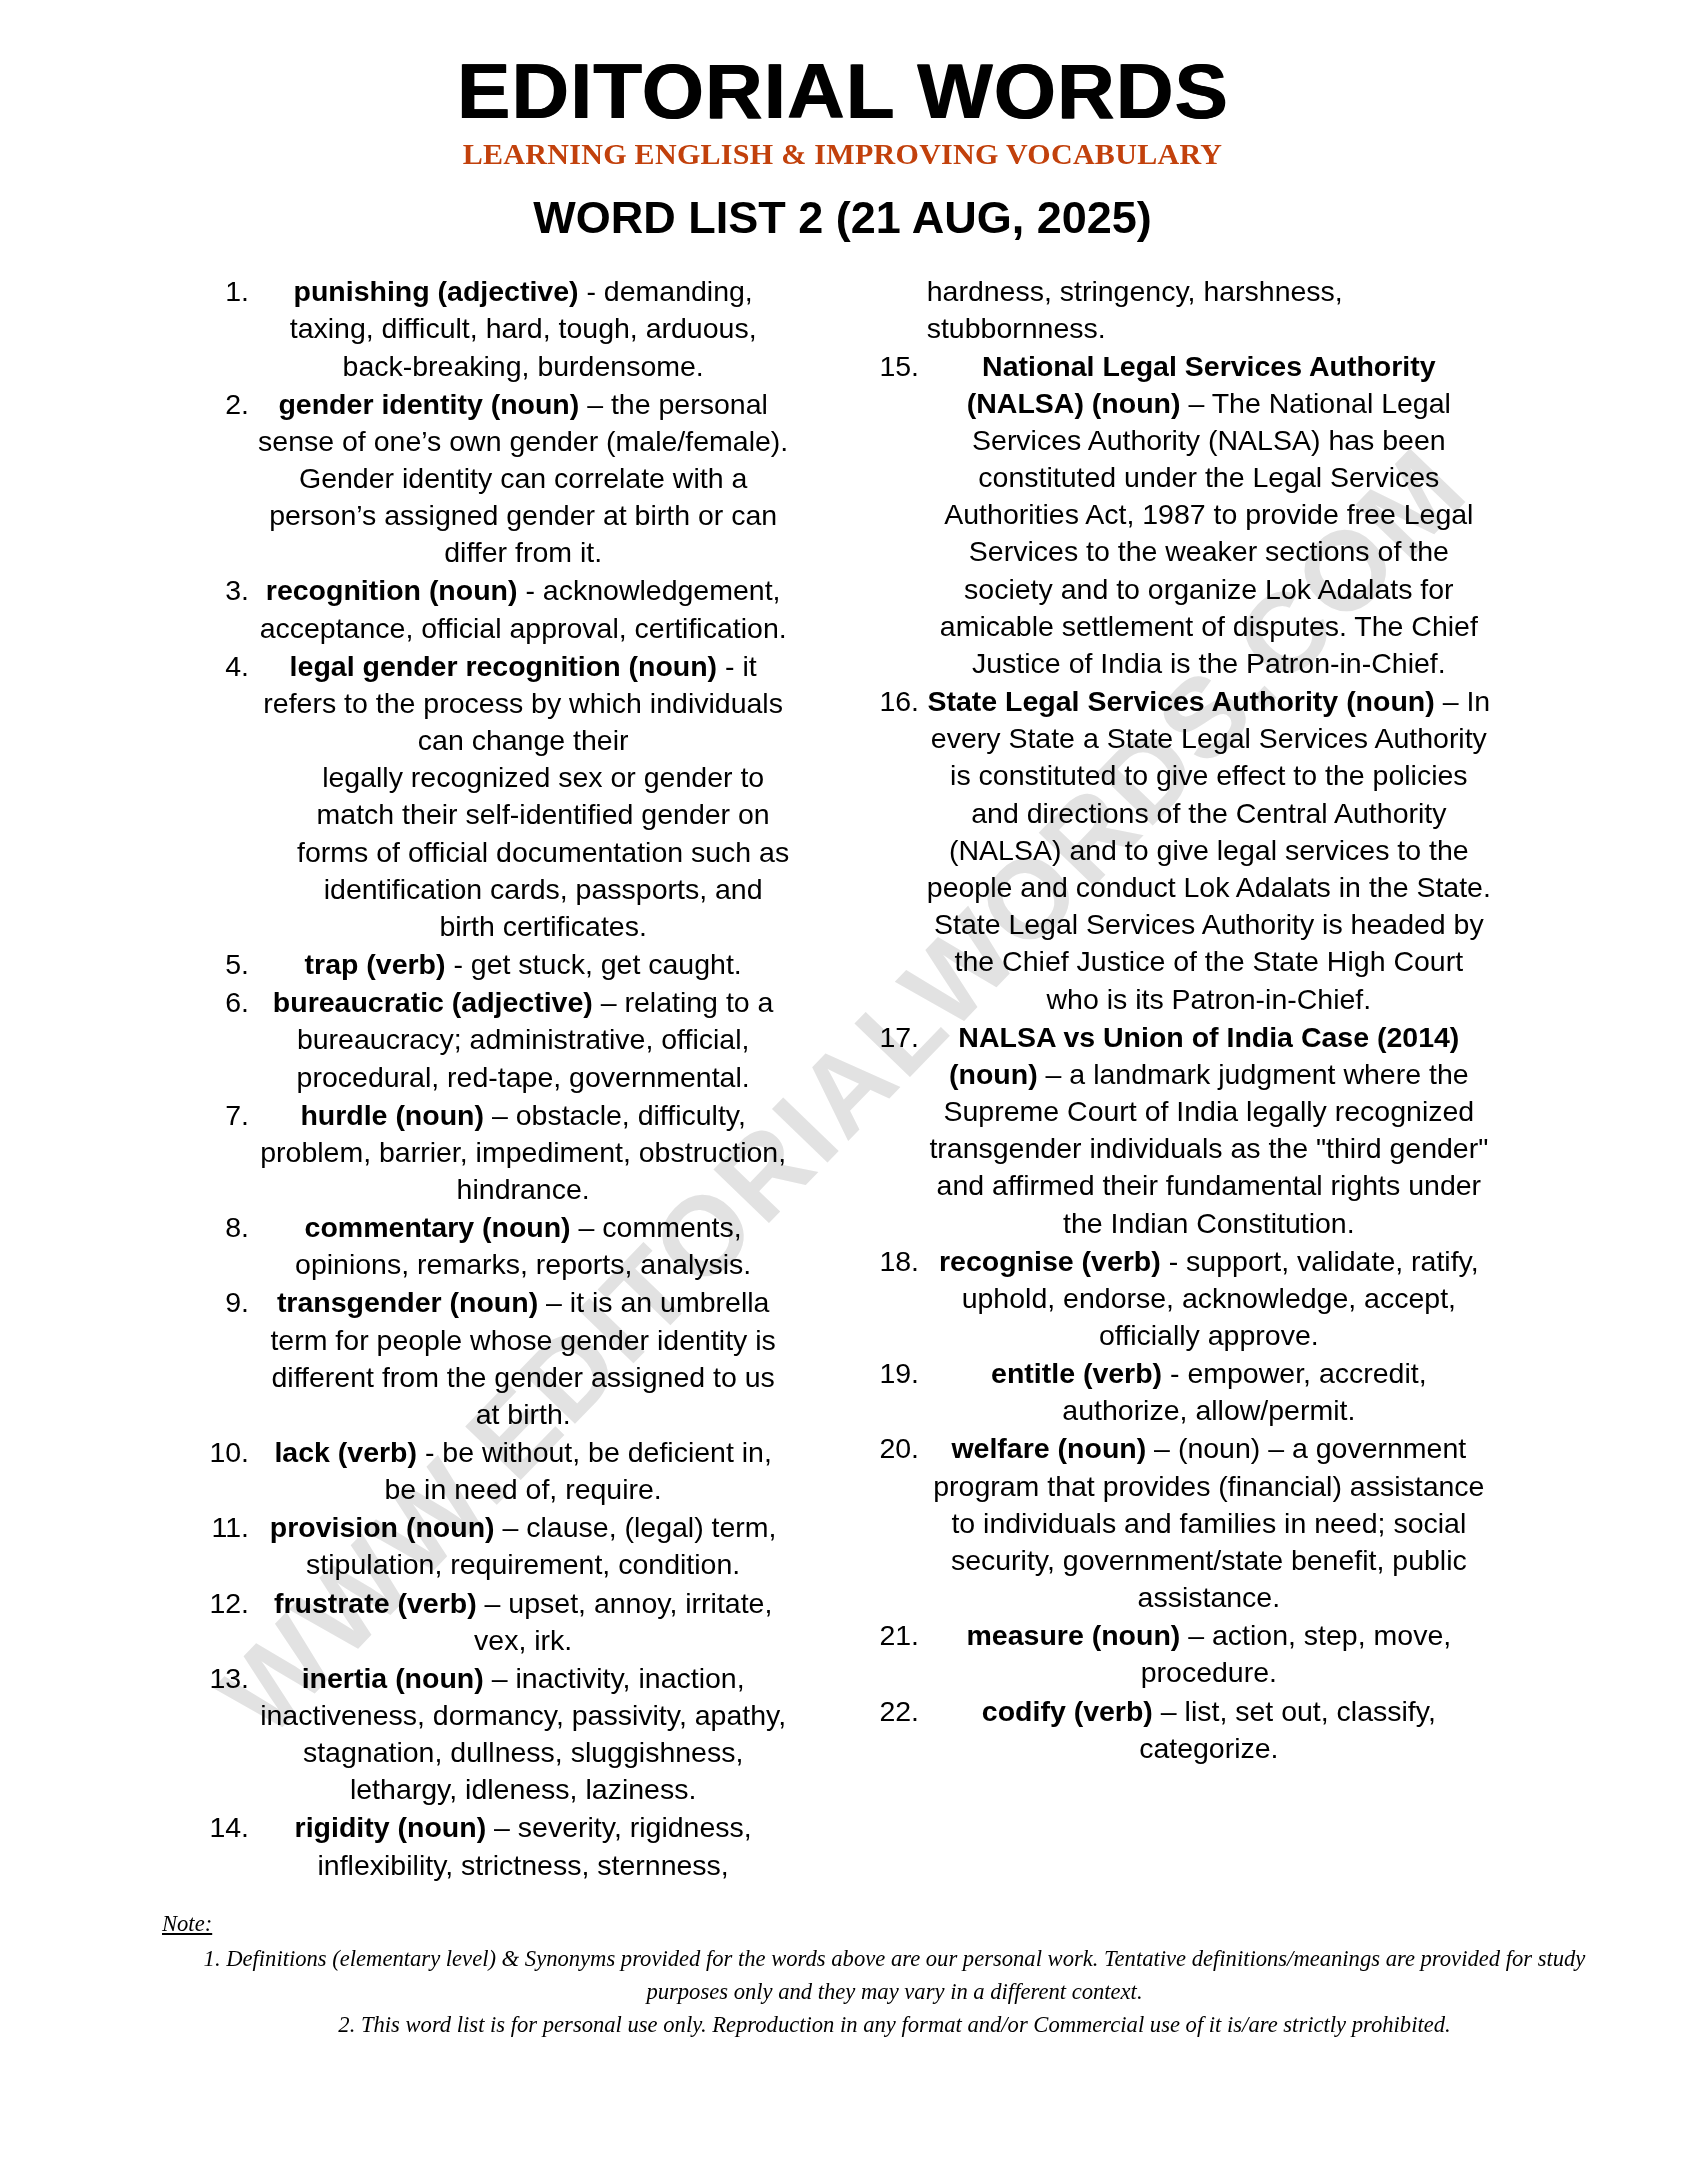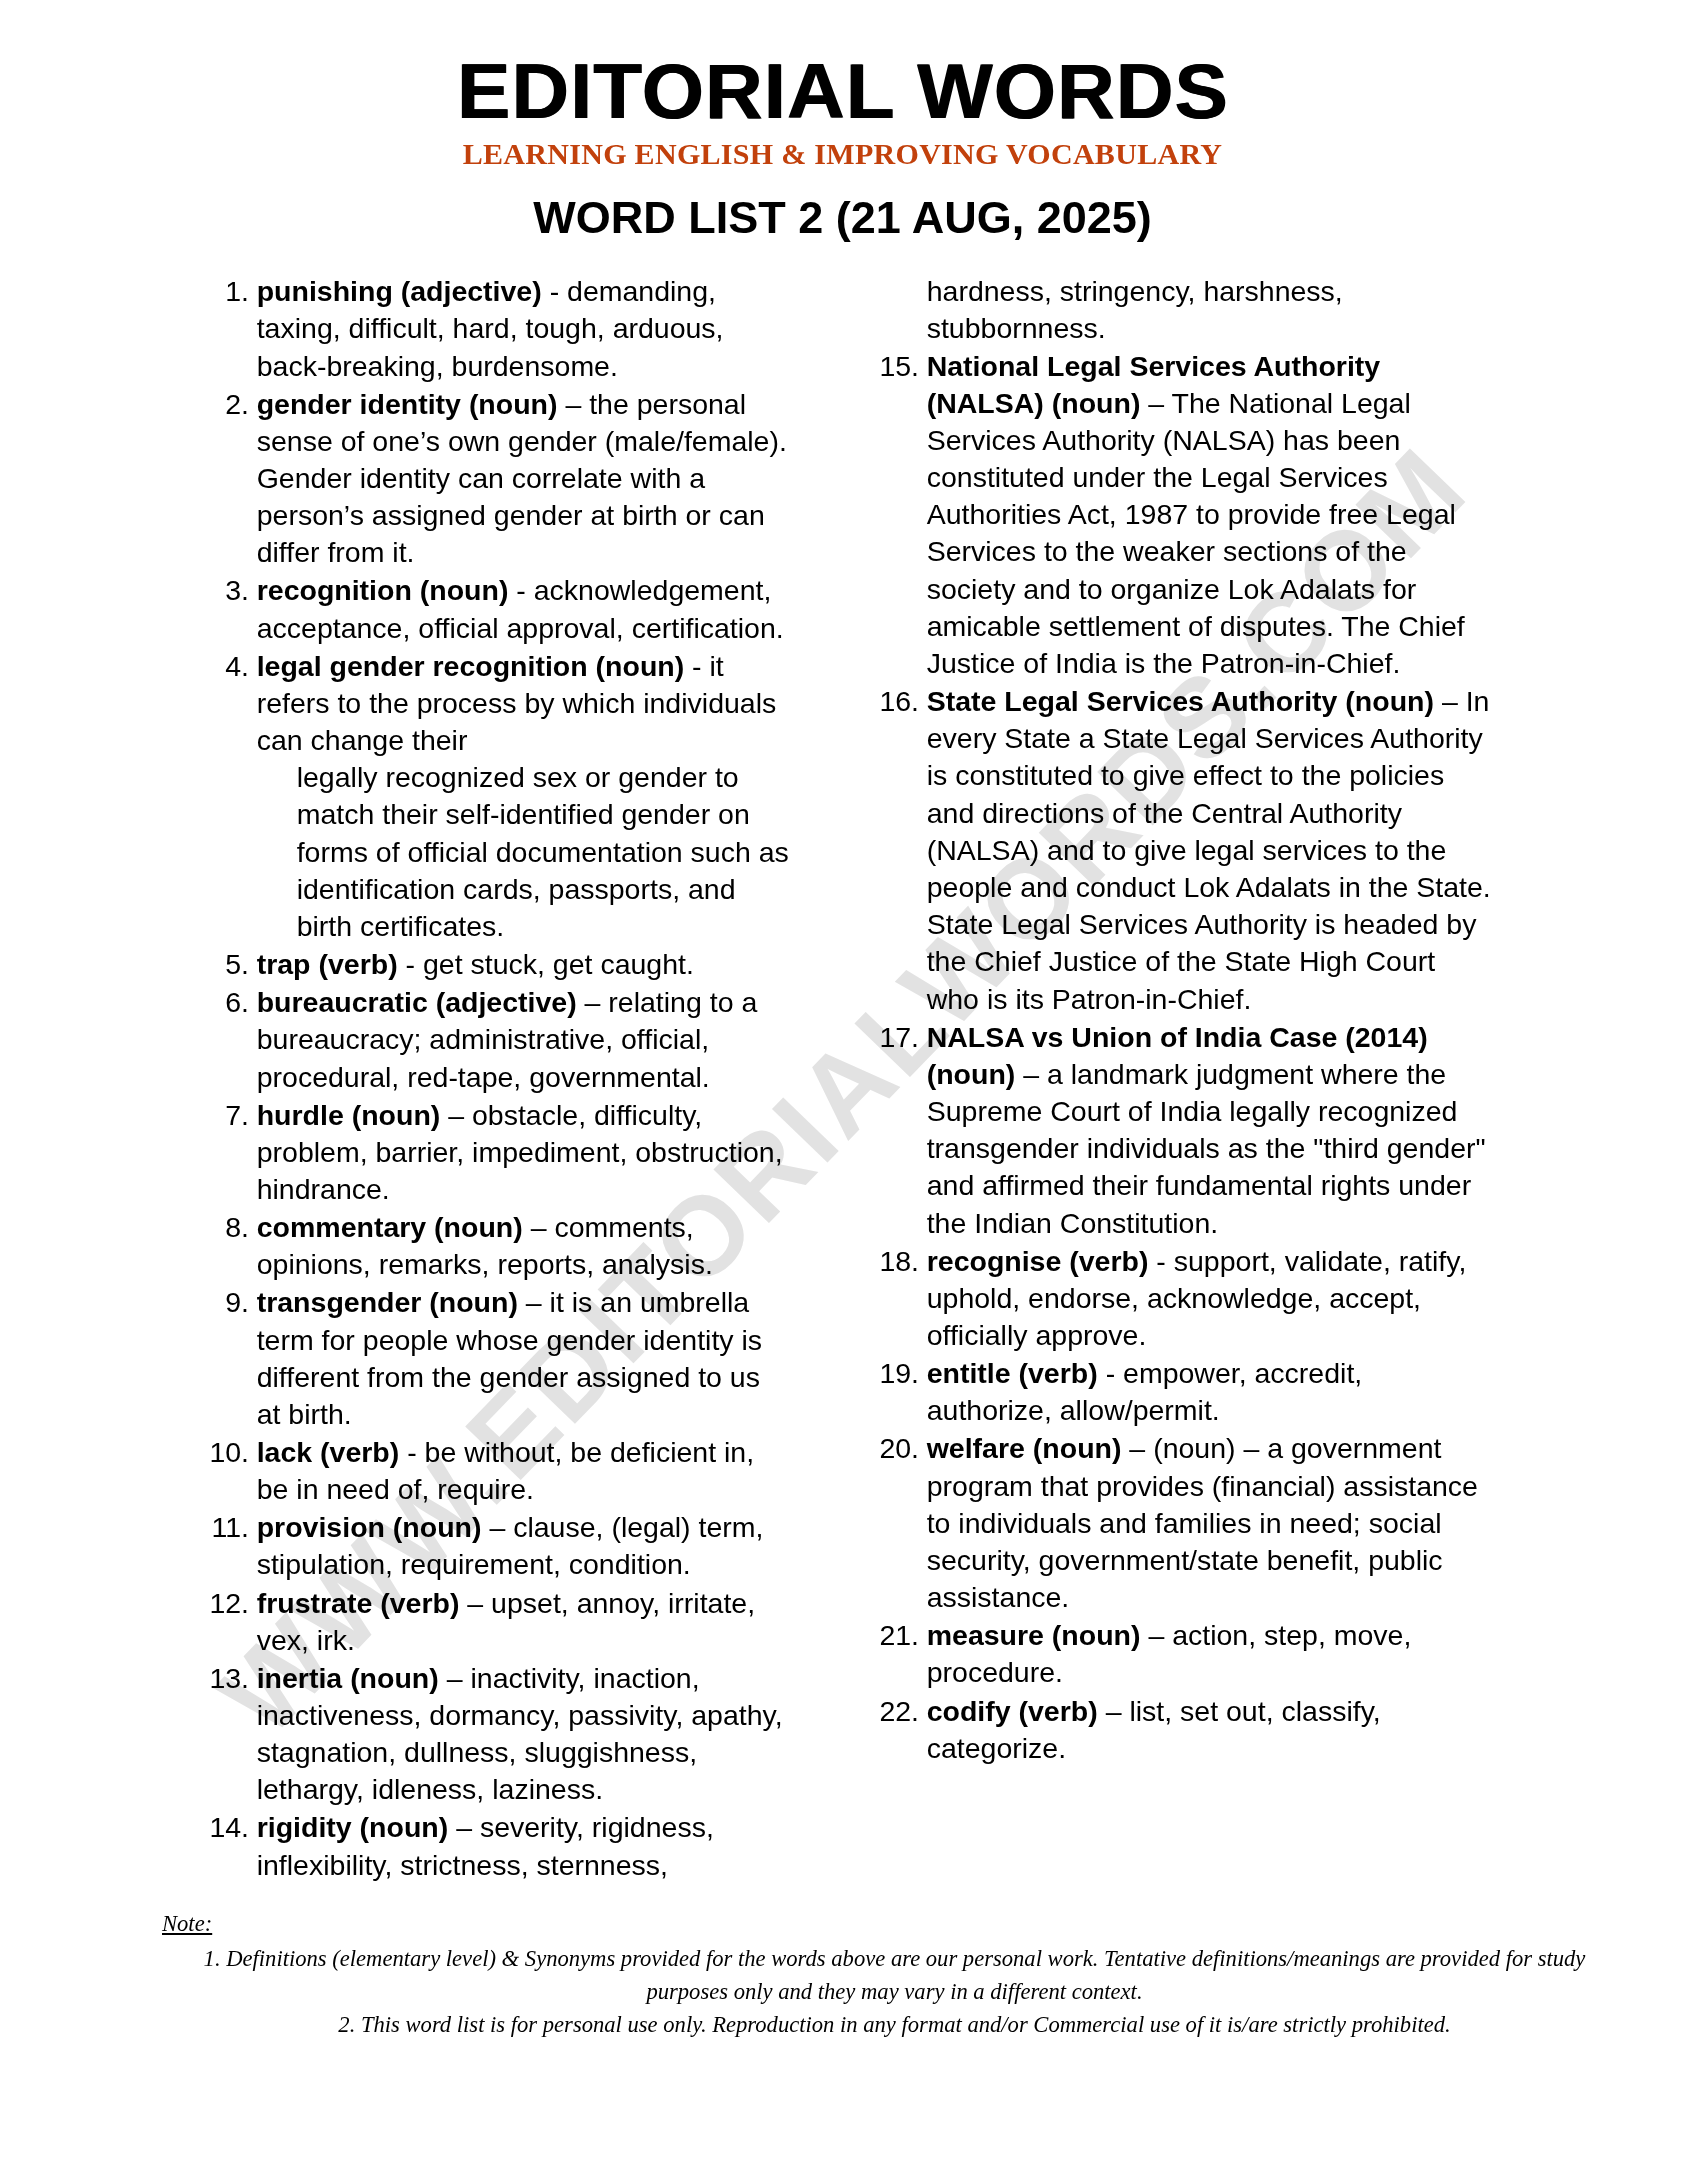--- a/index.html
+++ b/index.html
@@ -111,20 +111,21 @@
     flex: 0 0 auto;
     min-width: 51px;
     text-align: right;
     padding-right: 7.7px;
     font-weight: 400;
     white-space: nowrap;
   }
   .entry .body {
     flex: 1 1 auto;
     min-width: 0;
+    text-align: center;
   }
   .entry .term {
     font-weight: 700;
   }
   .entry .def {
     font-weight: 400;
   }
   
   .cont {
     display: flex;

